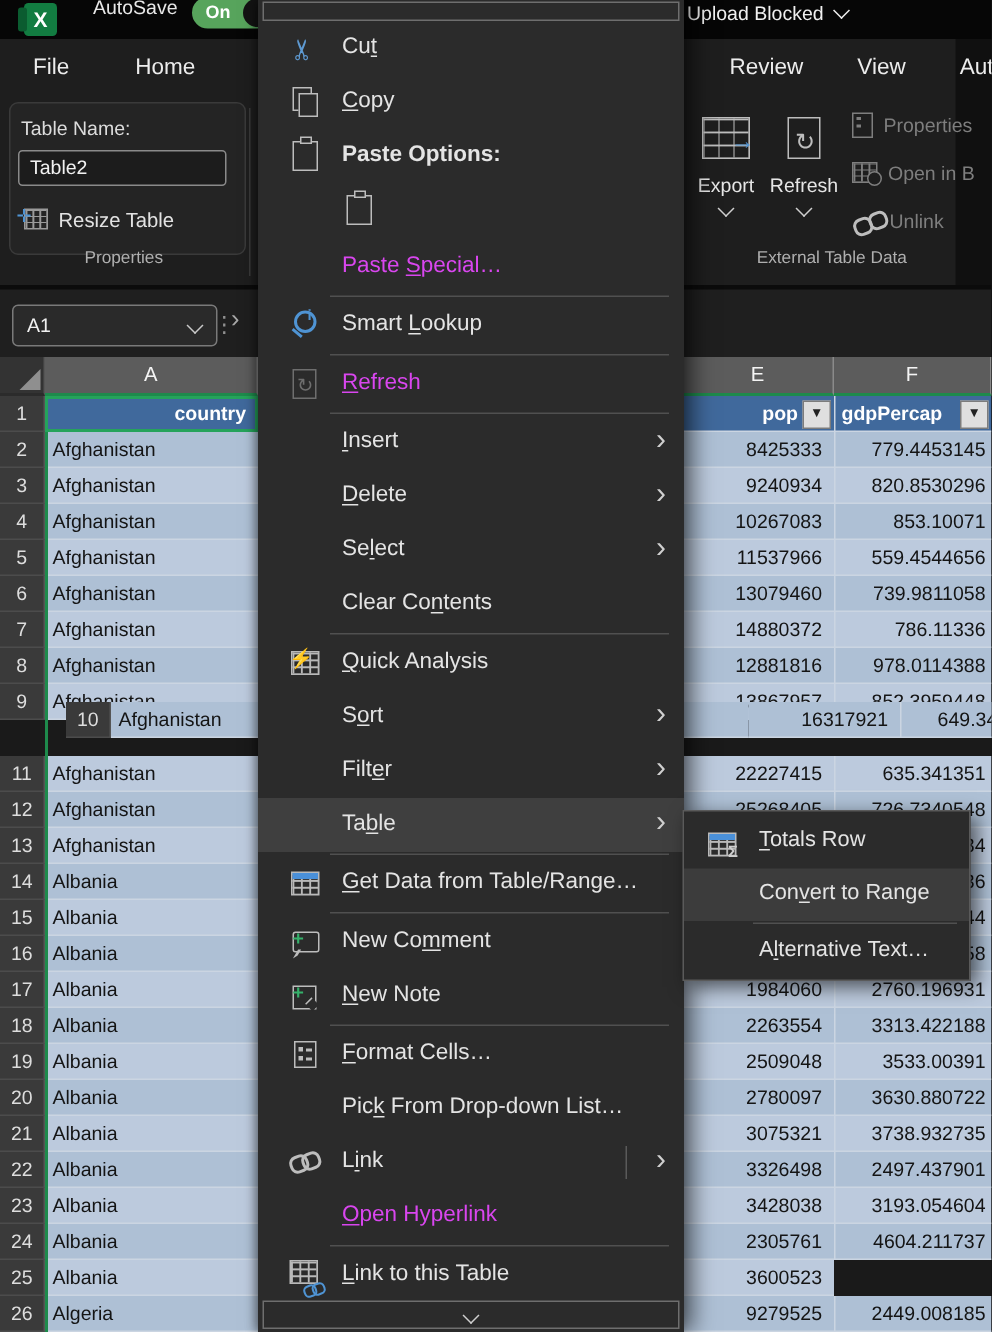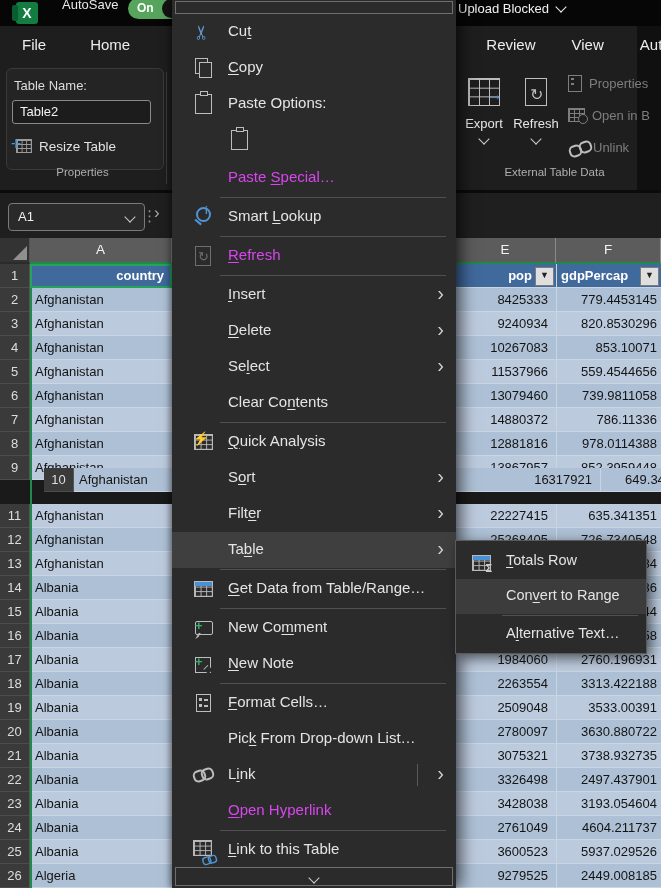--- a/index.html
+++ b/index.html
@@ -82,21 +82,21 @@
        box-shadow:6px 0 14px rgba(0,0,0,.55),-2px 0 6px rgba(0,0,0,.4);box-sizing:border-box;}
   .menu-scroll{position:absolute;left:3px;width:278px;height:13px;border:1px solid #6E6E6E;box-sizing:border-box;
        color:#CFCFCF;text-align:center;}
   #scroll-up{top:1px;}
   #scroll-down{bottom:2px;height:19px;}
   #scroll-down .chev{margin-top:2px;}
   #menu-items{position:absolute;left:0;top:14px;width:284px;}
   .mi{position:relative;height:36px;color:#E4E4E4;font-size:15px;}
   .mi.tall{height:38px;}
   .mi .lbl{position:absolute;left:56px;top:8px;white-space:nowrap;}
-  .mi.bold .lbl{font-weight:normal;}
+  .mi.bold .lbl{font-weight:bold;}
   .mi.dis{color:#d946ef;}
   .mi.hl{background:#3F3F3F;}
   .mi .arr{position:absolute;right:12px;top:5px;font-size:20px;color:#CFCFCF;}
   .mi .splitline{position:absolute;right:38px;top:7px;height:22px;width:1px;background:#5A5A5A;}
   .msep{height:1px;background:#505050;margin:1px 10px 1px 48px;}
   .ul{text-decoration:underline;text-underline-offset:2px;}
   .mic{position:absolute;left:20px;top:6px;width:24px;height:24px;}
 
   
   #submenu{left:455px;top:540px;width:192px;height:114px;background:#2B2B2B;border:1px solid #5A5A5A;z-index:30;
@@ -415,29 +415,28 @@
         <div class="rn">23</div>
         <div class="cell cA band0">Albania</div>
         <div class="cell cGap band0"></div>
         <div class="cell cE band0">3428038</div>
         <div class="cell cF band0">3193.054604</div>
       </div>
       <div class="grow" style="top: 578px;">
         <div class="rn">24</div>
         <div class="cell cA band1">Albania</div>
         <div class="cell cGap band1"></div>
-        <div class="cell cE band1">2761049</div>
+        <div class="cell cE band1">2305761</div>
         <div class="cell cF band1">4604.211737</div>
       </div>
       <div class="grow" style="top: 602px;">
         <div class="rn">25</div>
         <div class="cell cA band0">Albania</div>
         <div class="cell cGap band0"></div>
         <div class="cell cE band0">3600523</div>
-        <div class="cell cF band0">5937.029526</div>
       </div>
       <div class="grow" style="top: 626px;">
         <div class="rn">26</div>
         <div class="cell cA band1">Algeria</div>
         <div class="cell cGap band1"></div>
         <div class="cell cE band1">9279525</div>
         <div class="cell cF band1">2449.008185</div>
       </div>
     </div>
   <div id="green-left" class="abs"></div>

